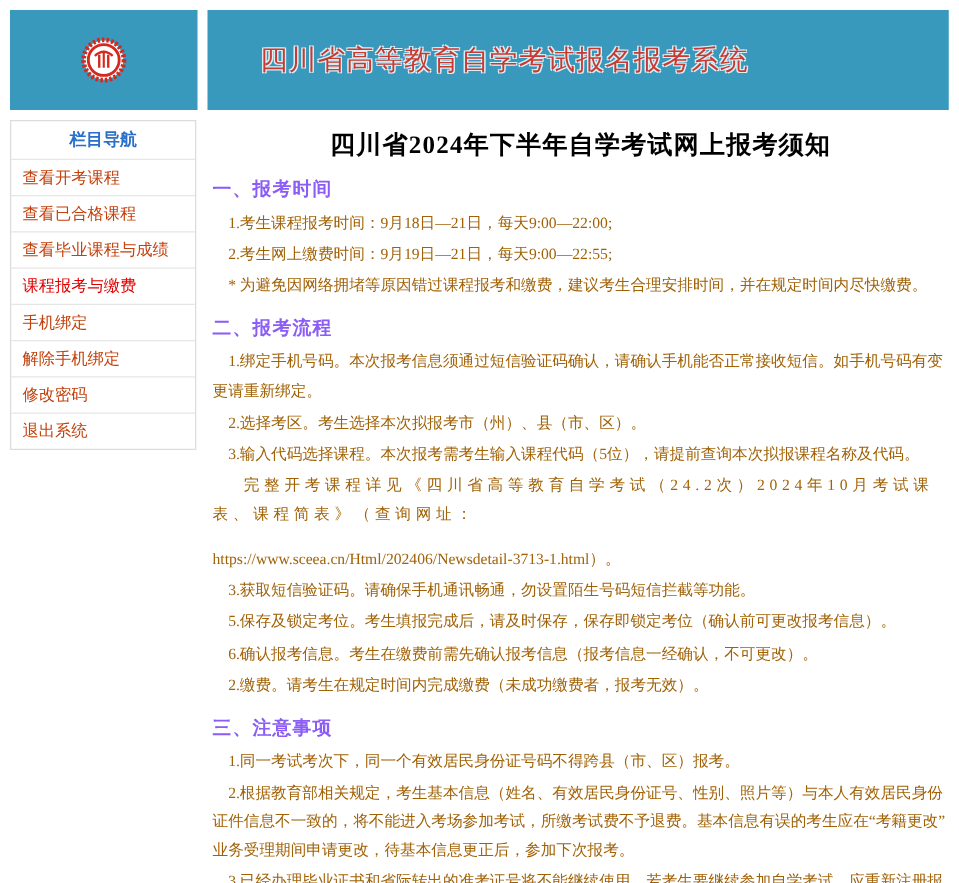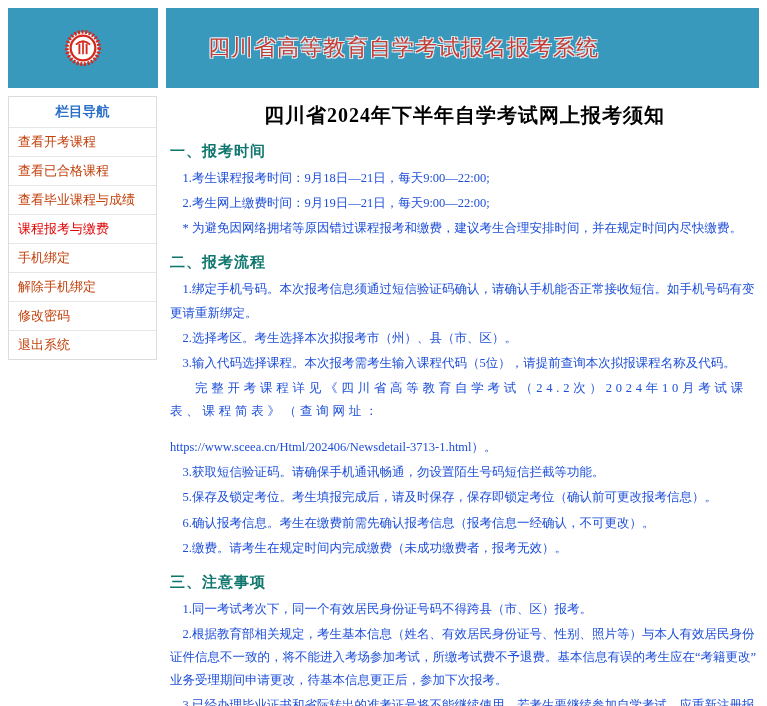--- a/index.html
+++ b/index.html
@@ -43,26 +43,26 @@
 
   
   .content{flex:1;margin-left:13px;min-width:0;}
   .doc-title{
     font-family:"Liberation Serif",serif;
     font-size:20px;font-weight:bold;color:#000;
     text-align:center;margin:6px 0 12px 0;letter-spacing:1px;
   }
   .sec-heading{
     font-family:"Liberation Sans",sans-serif;
-    font-weight:bold;font-size:15px;color:#0f766e;
+    font-weight:bold;font-size:15px;color:#8b5cf6;
     margin:13px 0 6px 0;letter-spacing:1px;
   }
   .para{
     font-family:"Liberation Serif",serif;
-    font-size:12.5px;color:#1d4ed8;line-height:1.85;margin:2px 0;
+    font-size:12.5px;color:#a16207;line-height:1.85;margin:2px 0;
   }
   .para.indent{text-indent:1em;}
   .para.spread{text-indent:2em;letter-spacing:0.30em;margin-bottom:0;}
   .para.flush{text-indent:0;margin-top:13px;}
 </style>
 </head>
 <body>
 
 <div class="page">
 
@@ -98,21 +98,21 @@
           <div class="side-item">退出系统</div>
         </div>
     </nav>
 
     <main class="content">
       <h1 class="doc-title">四川省2024年下半年自学考试网上报考须知</h1>
 
       <div id="sections">
           <div class="sec-heading">一、报考时间</div>
           <p class="para indent">1.考生课程报考时间：9月18日—21日，每天9:00—22:00;</p>
-          <p class="para indent">2.考生网上缴费时间：9月19日—21日，每天9:00—22:00;</p>
+          <p class="para indent">2.考生网上缴费时间：9月19日—21日，每天9:00—22:55;</p>
           <p class="para indent">* 为避免因网络拥堵等原因错过课程报考和缴费，建议考生合理安排时间，并在规定时间内尽快缴费。</p>
           <div class="sec-heading">二、报考流程</div>
           <p class="para indent">1.绑定手机号码。本次报考信息须通过短信验证码确认，请确认手机能否正常接收短信。如手机号码有变更请重新绑定。</p>
           <p class="para indent">2.选择考区。考生选择本次拟报考市（州）、县（市、区）。</p>
           <p class="para indent">3.输入代码选择课程。本次报考需考生输入课程代码（5位），请提前查询本次拟报课程名称及代码。</p>
           <p class="para spread">完整开考课程详见《四川省高等教育自学考试（24.2次）2024年10月考试课表、课程简表》（查询网址：</p>
           <p class="para flush">https://www.sceea.cn/Html/202406/Newsdetail-3713-1.html）。</p>
           <p class="para indent">3.获取短信验证码。请确保手机通讯畅通，勿设置陌生号码短信拦截等功能。</p>
           <p class="para indent">5.保存及锁定考位。考生填报完成后，请及时保存，保存即锁定考位（确认前可更改报考信息）。</p>
           <p class="para indent">6.确认报考信息。考生在缴费前需先确认报考信息（报考信息一经确认，不可更改）。</p>

